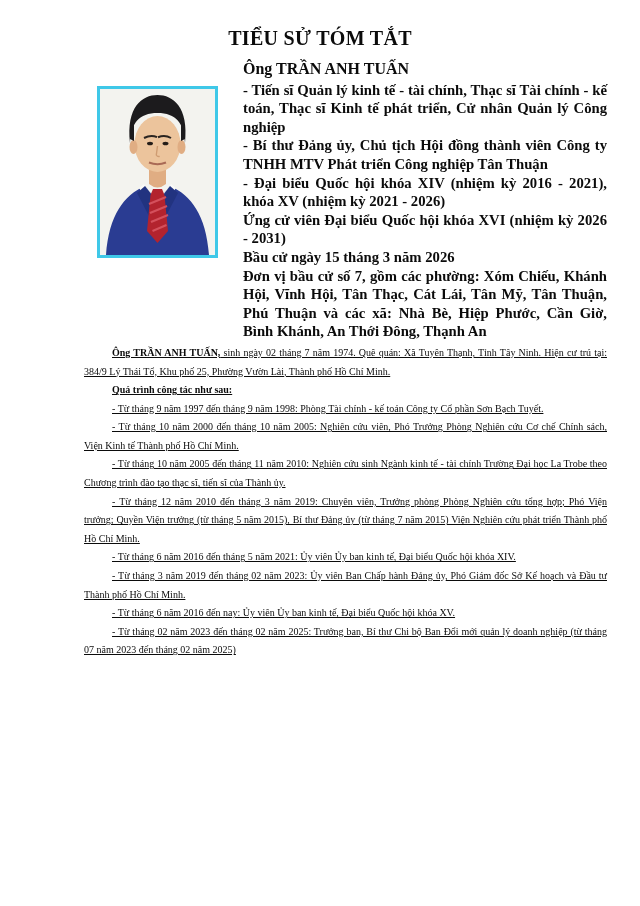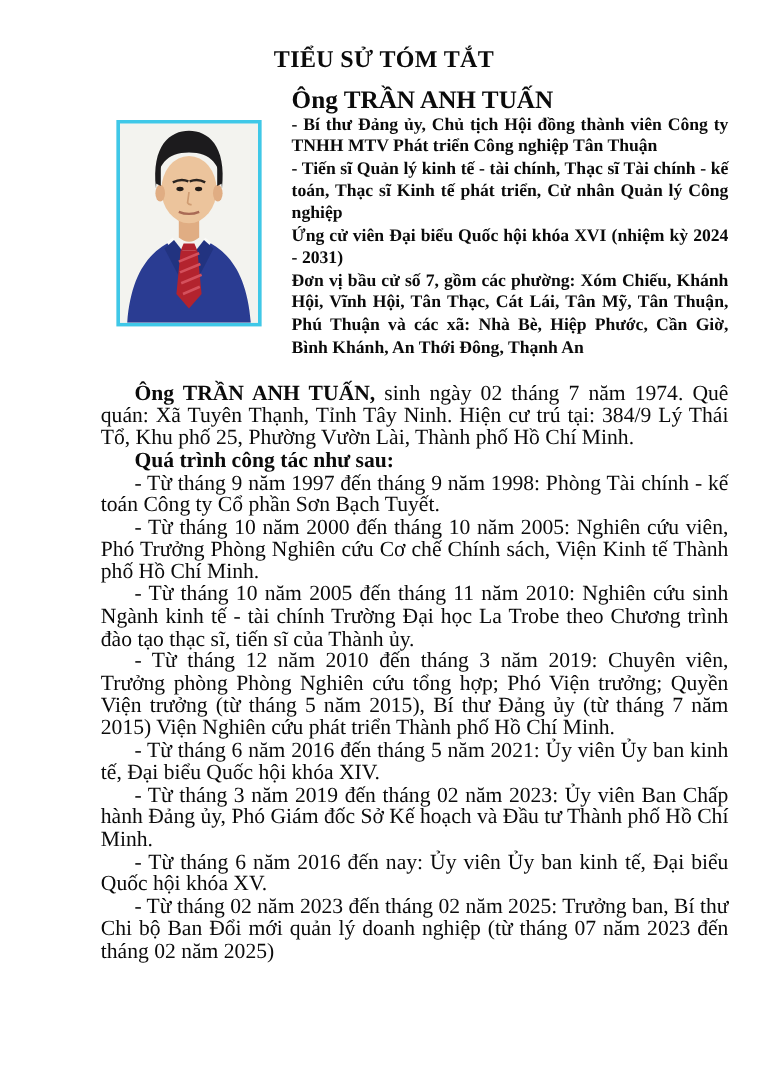--- a/index.html
+++ b/index.html
@@ -16,45 +16,45 @@
     --hair:#1c1b1d;
     --shirt:#fafaf8;
   }
   html,body{margin:0;padding:0;background:#888;}
   .page{
     width:640px;height:906px;background:var(--page-bg);color:var(--text);
     font-family:"Liberation Serif","DejaVu Serif",serif;
     position:relative;overflow:hidden;margin:0 auto;
   }
   .title{
-    margin:12px;padding-top:27px;text-align:center;
+    margin:0;padding-top:27px;text-align:center;
     font-size:20px;font-weight:bold;letter-spacing:.3px;
   }
   .top-section{
     display:flex;align-items:flex-start;
     margin:10px 33px 0 84px;
   }
   .photo-frame{
     flex:0 0 auto;margin:26px 0 0 13px;
     width:115px;height:166px;
     border:3px solid var(--photo-border);
     background:var(--photo-bg);
     box-sizing:content-box;
   }
   .photo-frame svg{display:block;}
   .summary{
     flex:1 1 auto;margin-left:25px;
     font-weight:bold;font-size:14.7px;line-height:18.6px;
     text-align:justify;
   }
-  .summary .name{font-size:21px;margin:0 0 2px 0;}
+  .summary .name{font-size:16px;margin:0 0 2px 0;}
   .summary p{margin:0;}
   .body-section{
-    margin:19px 33px 0 84px;
-    font-size:18px;line-height:18.6px;text-align:justify;
+    margin:3px 33px 0 84px;
+    font-size:10px;line-height:18.6px;text-align:justify;text-decoration:underline;
   }
   .body-section p{margin:0;text-indent:28px;}
   .bold{font-weight:bold;}
 </style>
 </head>
 <body>
 
 <div class="page">
 
   <h1 class="title">TIỂU SỬ TÓM TẮT</h1>
@@ -95,23 +95,25 @@
 
         <path d="M53,100 L62,100 L64.5,106 L50.5,106 Z" fill="var(--tie)"></path>
         <path d="M50.5,106 L64.5,106 L68,142 L57.5,154 L47,142 Z" fill="var(--tie)"></path>
         <path d="M49,115 L66,108 M50,124 L67,117 M51,133 L68,126 M52.5,142 L66.5,136" stroke="var(--tie-stripe)" stroke-width="2.2" fill="none"></path>
       </svg>
     </div>
 
     <div class="summary">
       <div class="name">Ông TRẦN ANH TUẤN</div>
       <div>
+          <p>- Tiến sĩ Quản lý kinh tế - tài chính, Thạc sĩ Tài chính - kế toán, Thạc sĩ Kinh tế phát triển, Cử nhân Quản lý Công nghiệp</p>
           <p>- Bí thư Đảng ủy, Chủ tịch Hội đồng thành viên Công ty TNHH MTV Phát triển Công nghiệp Tân Thuận</p>
-          <p>- Tiến sĩ Quản lý kinh tế - tài chính, Thạc sĩ Tài chính - kế toán, Thạc sĩ Kinh tế phát triển, Cử nhân Quản lý Công nghiệp</p>
-          <p>Ứng cử viên Đại biểu Quốc hội khóa XVI (nhiệm kỳ 2024 - 2031)</p>
+          <p>- Đại biểu Quốc hội khóa XIV (nhiệm kỳ 2016 - 2021), khóa XV (nhiệm kỳ 2021 - 2026)</p>
+          <p>Ứng cử viên Đại biểu Quốc hội khóa XVI (nhiệm kỳ 2026 - 2031)</p>
+          <p>Bầu cử ngày 15 tháng 3 năm 2026</p>
           <p>Đơn vị bầu cử số 7, gồm các phường: Xóm Chiếu, Khánh Hội, Vĩnh Hội, Tân Thạc, Cát Lái, Tân Mỹ, Tân Thuận, Phú Thuận và các xã: Nhà Bè, Hiệp Phước, Cần Giờ, Bình Khánh, An Thới Đông, Thạnh An</p>
         </div>
     </div>
 
   </div>
 
   <div class="body-section">
     <p><span class="bold">Ông TRẦN ANH TUẤN,</span><span> sinh ngày 02 tháng 7 năm 1974. Quê quán: Xã Tuyên Thạnh, Tỉnh Tây Ninh. Hiện cư trú tại: 384/9 Lý Thái Tổ, Khu phố 25, Phường Vườn Lài, Thành phố Hồ Chí Minh.</span></p>
     <p class="bold">Quá trình công tác như sau:</p>
     <div>

